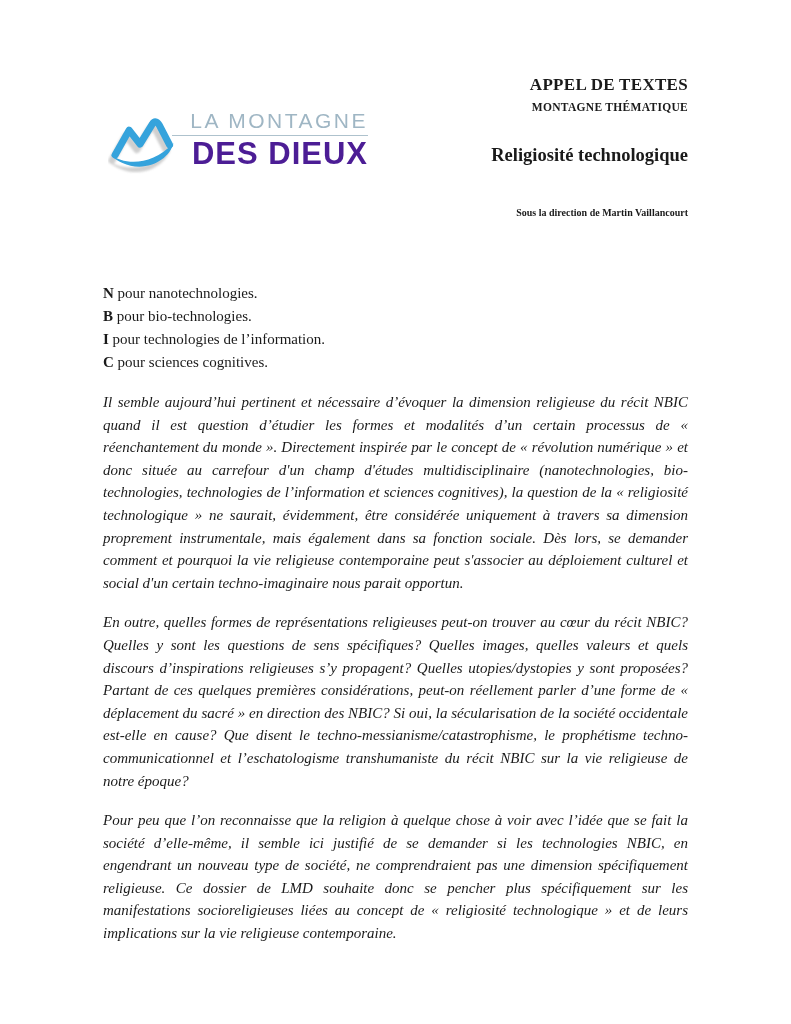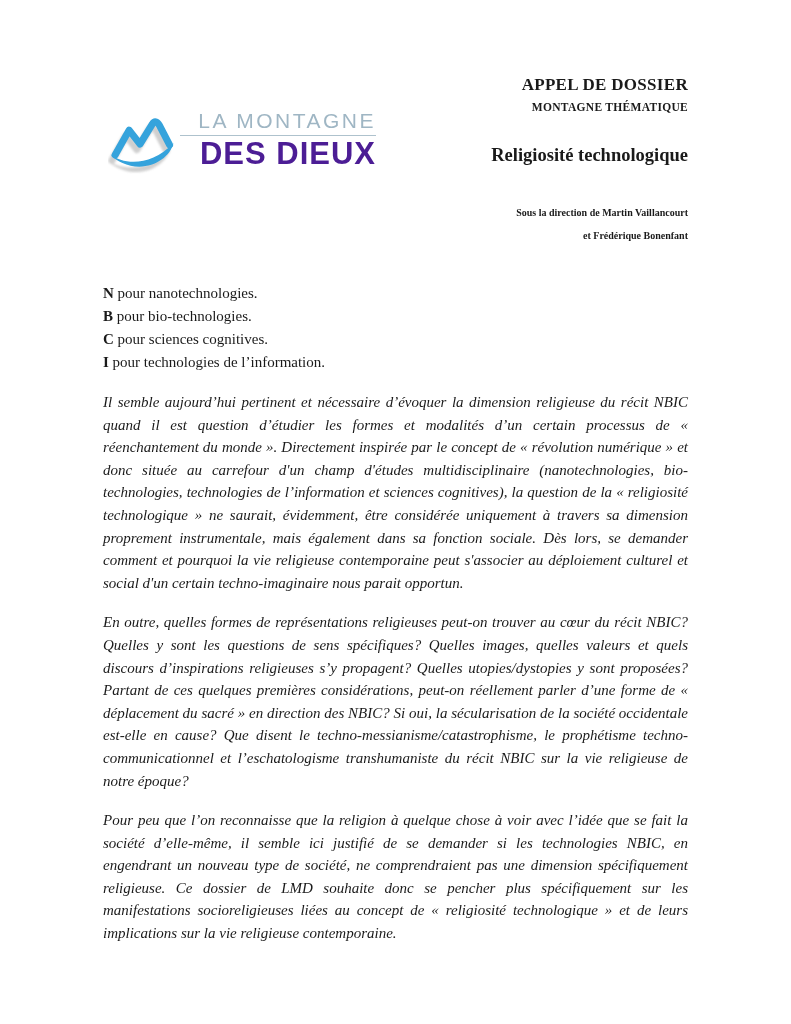--- a/index.html
+++ b/index.html
@@ -9,21 +9,21 @@
     margin:0 auto;
     background:#ffffff;
     overflow:hidden;
     font-family:"Liberation Serif", serif;
     color:#1a1a1a;
   }
 
   
   .logo{position:absolute;left:108px;top:104px;width:270px;height:85px;}
   .logo-icon{position:absolute;left:0;top:2px;width:78px;height:70px;}
-  .logo-text{position:absolute;left:72px;top:6px;width:196px;}
+  .logo-text{position:absolute;left:64px;top:6px;width:196px;}
   .logo-line1{
     font-family:"Liberation Sans", sans-serif;
     font-weight:300;
     font-size:21px;
     letter-spacing:2.5px;
     color:#9fb6c4;
     text-align:right;
     line-height:22px;
     border-bottom:1px solid #aec2cd;
     padding-bottom:3px;
@@ -76,38 +76,37 @@
       <path d="M 9 63 L 27 31 L 41 49 L 57 23 Q 61 17 66 25 L 79 50" fill="none" stroke="#35a3dc" stroke-width="9" stroke-linecap="round" stroke-linejoin="round"></path>
       <path d="M 3 62 C 20 76, 55 78, 84 48 C 80 64, 62 78, 40 78 C 25 78, 10 71, 3 62 Z" fill="#35a3dc"></path>
     </svg>
     <div class="logo-text">
       <div class="logo-line1">LA MONTAGNE</div>
       <div class="logo-line2">DES DIEUX</div>
     </div>
   </div>
 
   <div class="masthead">
-    <div class="kicker">APPEL DE DOSSIER</div>
+    <div class="kicker">APPEL DE TEXTES</div>
     <div class="subkicker">MONTAGNE THÉMATIQUE</div>
   </div>
 
   <div class="doc-title">Religiosité technologique</div>
 
   <div class="direction">
     <div>Sous la direction de Martin Vaillancourt</div>
-    <div>et Frédérique Bonenfant</div>
   </div>
 
   <div class="content">
 
     <div class="acronym-list">
       <div class="row"><span class="lead">N</span><span> pour nanotechnologies.</span></div>
       <div class="row"><span class="lead">B</span><span> pour bio-technologies.</span></div>
+      <div class="row"><span class="lead">I</span><span> pour technologies de l’information.</span></div>
       <div class="row"><span class="lead">C</span><span> pour sciences cognitives.</span></div>
-      <div class="row"><span class="lead">I</span><span> pour technologies de l’information.</span></div>
     </div>
 
     <p>Il semble aujourd’hui pertinent et nécessaire d’évoquer la dimension religieuse du récit NBIC quand il est question d’étudier les formes et modalités d’un certain processus de « réenchantement du monde ». Directement inspirée par le concept de « révolution numérique » et donc située au carrefour d'un champ d'études multidisciplinaire (nanotechnologies, bio-technologies, technologies de l’information et sciences cognitives), la question de la « religiosité technologique » ne saurait, évidemment, être considérée uniquement à travers sa dimension proprement instrumentale, mais également dans sa fonction sociale. Dès lors, se demander comment et pourquoi la vie religieuse contemporaine peut s'associer au déploiement culturel et social d'un certain techno-imaginaire nous parait opportun.</p>
     <p>En outre, quelles formes de représentations religieuses peut-on trouver au cœur du récit NBIC? Quelles y sont les questions de sens spécifiques? Quelles images, quelles valeurs et quels discours d’inspirations religieuses s’y propagent? Quelles utopies/dystopies y sont proposées? Partant de ces quelques premières considérations, peut-on réellement parler d’une forme de « déplacement du sacré » en direction des NBIC? Si oui, la sécularisation de la société occidentale est-elle en cause? Que disent le techno-messianisme/catastrophisme, le prophétisme techno-communicationnel et l’eschatologisme transhumaniste du récit NBIC sur la vie religieuse de notre époque?</p>
     <p>Pour peu que l’on reconnaisse que la religion à quelque chose à voir avec l’idée que se fait la société d’elle-même, il semble ici justifié de se demander si les technologies NBIC, en engendrant un nouveau type de société, ne comprendraient pas une dimension spécifiquement religieuse. Ce dossier de LMD souhaite donc se pencher plus spécifiquement sur les manifestations socioreligieuses liées au concept de « religiosité technologique » et de leurs implications sur la vie religieuse contemporaine.</p>
 
   </div>
 
 </div>
 

